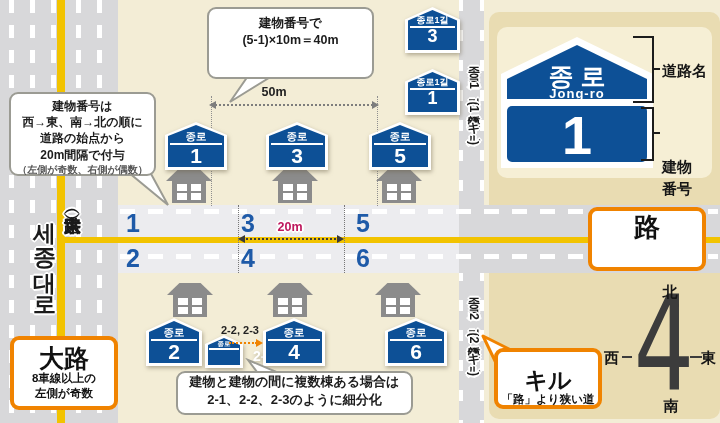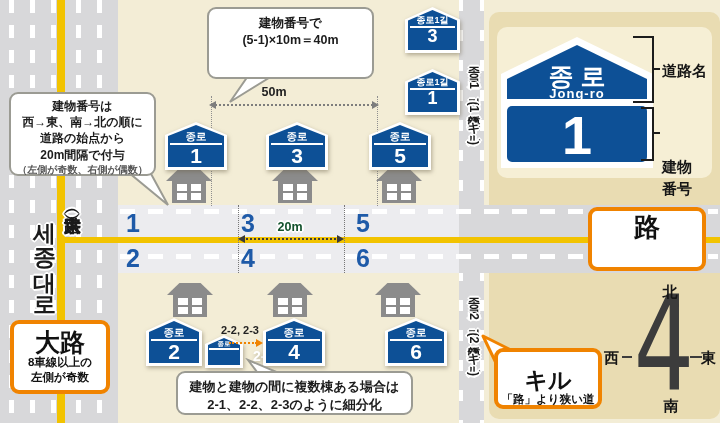--- a/index.html
+++ b/index.html
@@ -81,36 +81,36 @@
   <div class="abs" style="left:215px;top:104px;width:158px;border-top:2px dotted #7d7d7d;"></div>
   <div class="arr" style="left:209px;top:101px;border-top:4px solid rgba(0,0,0,0);border-bottom:4px solid rgba(0,0,0,0);border-right:7px solid #7d7d7d;"></div>
   <div class="arr" style="left:372px;top:101px;border-top:4px solid rgba(0,0,0,0);border-bottom:4px solid rgba(0,0,0,0);border-left:7px solid #7d7d7d;"></div>
   <div class="abs" style="left:248px;top:85px;width:52px;text-align:center;font-size:12.5px;font-weight:bold;color:#222;">50m</div>
 
   <div class="dot-v" style="left:238px;top:205px;height:68px;border-color:#777;"></div>
   <div class="dot-v" style="left:344px;top:205px;height:68px;border-color:#777;"></div>
   <div class="abs" style="left:243px;top:238px;width:97px;border-top:2px dotted #3a3a3a;"></div>
   <div class="arr" style="left:238px;top:235px;border-top:4.5px solid rgba(0,0,0,0);border-bottom:4.5px solid rgba(0,0,0,0);border-right:7px solid #3a3a3a;"></div>
   <div class="arr" style="left:337px;top:235px;border-top:4.5px solid rgba(0,0,0,0);border-bottom:4.5px solid rgba(0,0,0,0);border-left:7px solid #3a3a3a;"></div>
-  <div class="abs halo" style="left:264px;top:220px;width:52px;text-align:center;font-size:12.5px;font-weight:bold;color:#14532d;">20m</div>
+  <div class="abs halo" style="left:264px;top:220px;width:52px;text-align:center;font-size:12.5px;font-weight:bold;color:#be185d;">20m</div>
 
   <div class="lane-num" style="left:118px;top:211px;">1</div>
   <div class="lane-num" style="left:233px;top:211px;">3</div>
   <div class="lane-num" style="left:348px;top:211px;">5</div>
   <div class="lane-num" style="left:118px;top:246px;">2</div>
   <div class="lane-num" style="left:233px;top:246px;">4</div>
   <div class="lane-num" style="left:348px;top:246px;">6</div>
 
 
   <div class="vlabel halo" style="position:absolute;left:30px;top:206px;font-size:23px;letter-spacing:2px;">세종대로</div>
   <div class="vlabel halo" style="position:absolute;left:61px;top:203px;font-size:17px;">（世宗大路）</div>
   <div class="vlabel halo" style="position:absolute;left:465px;top:57px;font-size:12.5px;">종로1길(鍾路1キル)</div>
   <div class="vlabel halo" style="position:absolute;left:465px;top:288px;font-size:12.5px;">종로2길(鍾路2キル)</div>
 
-  <div class="obox" style="left:10px;top:320px;width:100px;height:74px;">
+  <div class="obox" style="left:10px;top:336px;width:108px;height:74px;">
     <div class="otitle" style="font-size:25px;margin-top:5px;">大路</div>
     <div class="odesc">8車線以上の</div>
     <div class="odesc">左側が奇数</div>
   </div>
   <div class="obox" style="left:588px;top:207px;width:118px;height:64px;">
     <div class="otitle" style="font-size:26px;margin-top:3px;">路</div>
   </div>
   <svg class="abs" style="left:479px;top:332px;" width="34" height="34" viewBox="0 0 34 34">
       <polygon points="4,4 30,17 17,31" fill="#fff" stroke="#f08300" stroke-width="3" stroke-linejoin="round"></polygon>
     </svg>
@@ -286,18 +286,18 @@
     <div class="ln" style="font-size:12px;">建物番号は</div>
     <div class="ln" style="font-size:12px;">西→東、南→北の順に</div>
     <div class="ln" style="font-size:12px;">道路の始点から</div>
     <div class="ln" style="font-size:12px;">20m間隔で付与</div>
     <div class="ln" style="font-size:10px;color:#555;">（左側が奇数、右側が偶数）</div>
   </div>
 
   <svg class="abs" style="left:240px;top:358px;" width="52" height="20" viewBox="0 0 52 20">
       <polygon points="8,2 46,18 20,18" fill="#fff" stroke="#9b9b93" stroke-width="2"></polygon>
     </svg>
-  <div class="callout" style="left:176px;top:371px;width:237px;height:44px;padding-top:5px;">
+  <div class="callout" style="left:176px;top:371px;width:237px;height:44px;">
     <div class="ln" style="font-size:13px;">建物と建物の間に複数棟ある場合は</div>
     <div class="ln" style="font-size:13px;">2-1、2-2、2-3のように細分化</div>
   </div>
 
 </div>
 
 </body></html>

